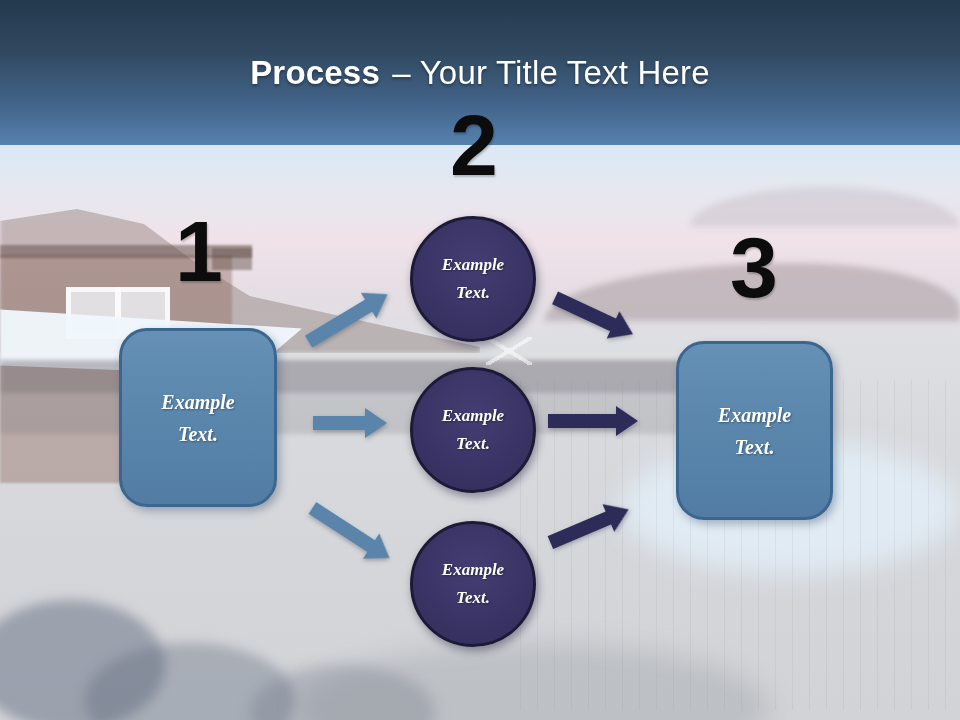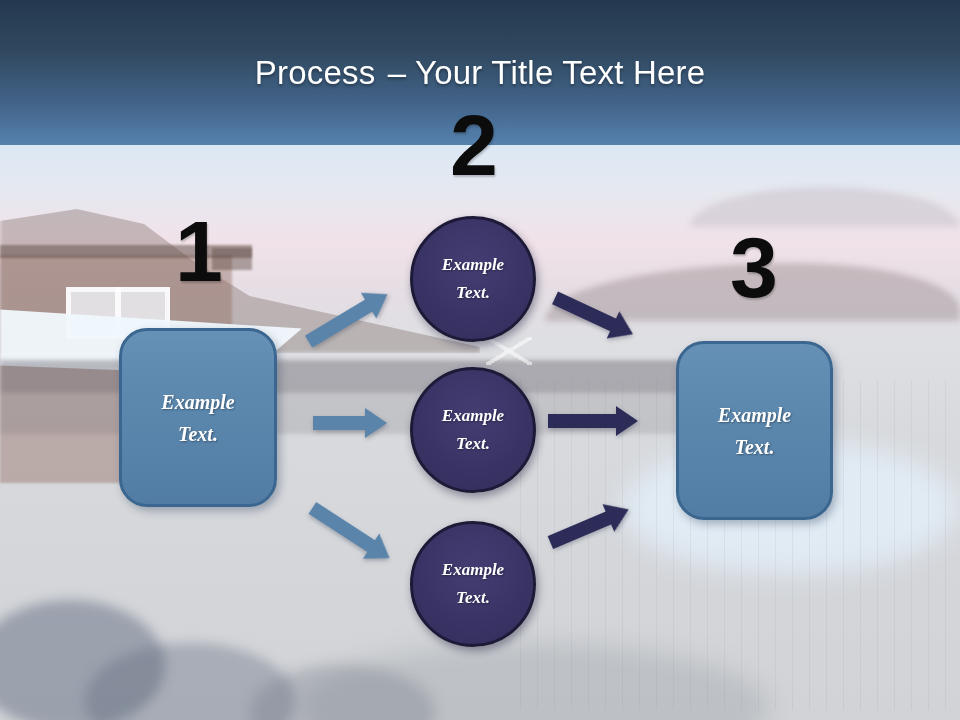--- a/index.html
+++ b/index.html
@@ -44,21 +44,21 @@
   .bg-rock-b{left:85px;top:498px;width:210px;height:115px;background:rgba(95,105,125,.36);border-radius:50%;filter:blur(6px);}
   .bg-rock-c{left:250px;top:520px;width:185px;height:95px;background:rgba(105,112,128,.3);border-radius:50%;filter:blur(7px);}
   .bg-rock-band{left:300px;top:498px;width:470px;height:130px;background:rgba(120,126,138,.22);border-radius:50%;filter:blur(12px);}
 
   
   .header{position:absolute;left:0;top:0;width:960px;height:145px;z-index:5;
       background:linear-gradient(180deg,#24394e 0%,#30485f 35%,#42648a 72%,#5682ae 100%);
       display:flex;align-items:center;justify-content:center;}
   .title{margin:0;color:#fff;font-size:33px;font-weight:400;letter-spacing:.2px;
       text-shadow:0 2px 3px rgba(0,0,0,.35);}
-  .title .t-bold{font-weight:400;}
+  .title .t-bold{font-weight:700;}
   .title .t-rest{margin-left:3px;}
 
   
   .num{position:absolute;width:84px;text-align:center;z-index:6;
       font-size:86px;font-weight:700;line-height:1;color:#0c0c0c;
       letter-spacing:-2px;text-shadow:1px 2px 2px rgba(0,0,0,.22);}
   .n1{left:156px;top:208px;}
   .n2{left:431px;top:102px;}
   .n3{left:711px;top:224px;}
 

